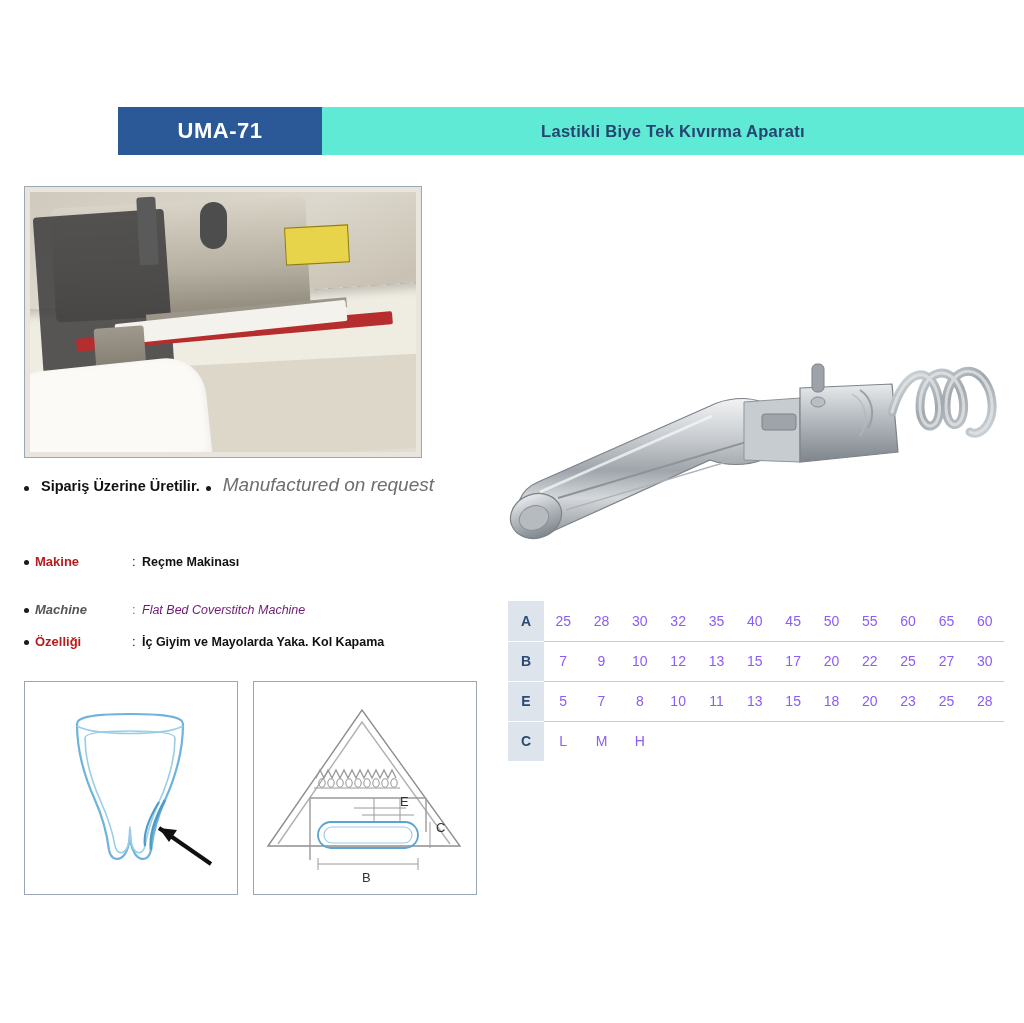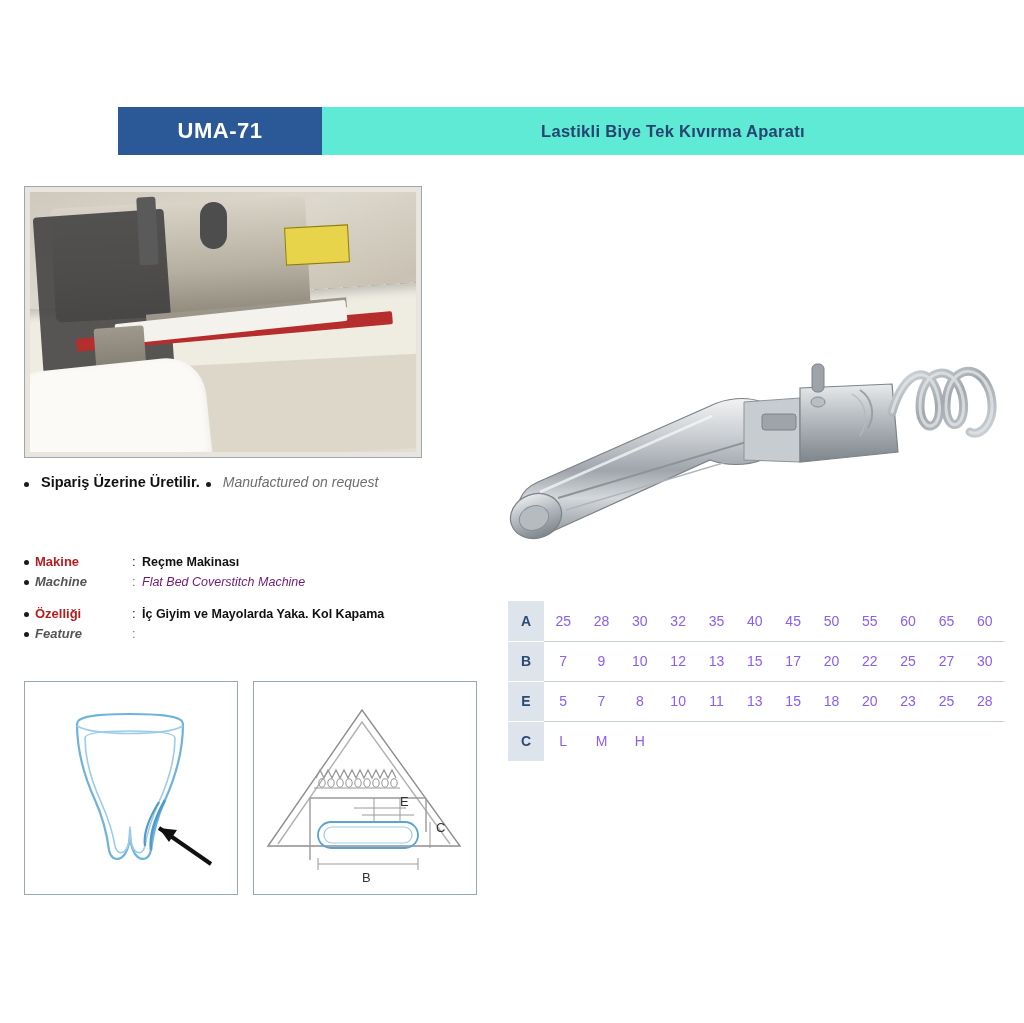--- a/index.html
+++ b/index.html
@@ -205,21 +205,21 @@
   .bullet-dot {
     display: inline-block;
     width: 5px;
     height: 5px;
     border-radius: 50%;
     background: #1b1b1b;
     margin-right: 6px;
     vertical-align: middle;
   }
   .req-tr { font-weight: bold; font-size: 14.5px; color: #111; }
-  .req-en { font-style: italic; font-size: 14px; color: #6e6e6e; text-align: right; }
+  .req-en { font-style: italic; font-size: 19px; color: #6e6e6e; text-align: right; }
 
   
   .specs {
     position: absolute;
     left: 24px;
     top: 552px;
     width: 452px;
     font-size: 13px;
   }
   .spec-row {
@@ -230,20 +230,21 @@
   .spec-key {
     width: 108px;
     flex: 0 0 108px;
     font-weight: bold;
     color: #b91c1c;
   }
   .spec-key.en {
     font-style: italic;
     color: #555;
     font-weight: bold;
+    margin-top: 28px;
   }
   .spec-colon {
     width: 10px;
     flex: 0 0 10px;
     color: #111;
   }
   .spec-colon.en { color: #777; }
   .spec-val { font-weight: bold; color: #111; font-size: 12.5px; }
   .spec-val.en {
     font-style: italic;

